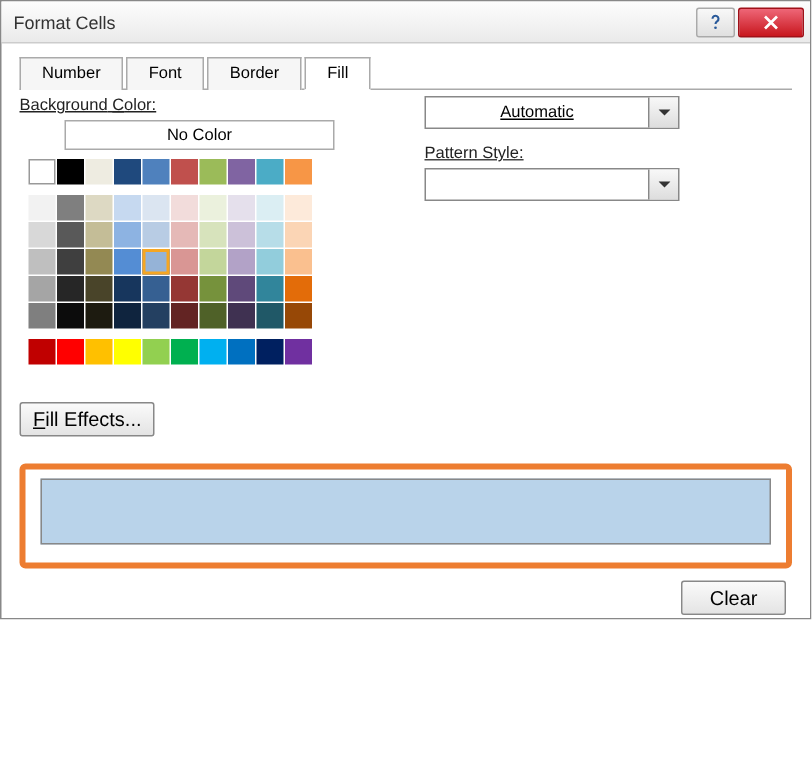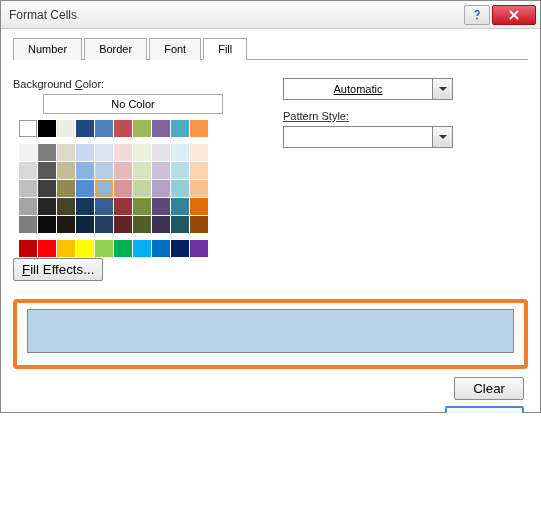--- a/index.html
+++ b/index.html
@@ -5,36 +5,36 @@
 * { box-sizing: border-box; margin: 0; padding: 0; }
 body { font-family: "Segoe UI", Tahoma, sans-serif; font-size: 11px; background: #fff; }
 .dialog { width: 541px; height: 413px; border: 1px solid #888; background: linear-gradient(to bottom, #fff 0, #f4f4f4 28px, #fff 28px); box-shadow: 0 2px 10px rgba(0,0,0,.3); position: relative; }
 .titlebar { height: 28px; display: flex; align-items: center; padding: 0 0 0 8px; background: linear-gradient(to bottom, #fdfdfd, #eaeaea); border-bottom: 1px solid #ccc; }
 .titlebar .title { flex: 1; font-size: 12px; color: #333; }
 .titlebar .btn { height: 20px; display: flex; align-items: center; justify-content: center; border: 1px solid #aaa; margin-right: 2px; cursor: pointer; }
 .titlebar .help { width: 26px; background: linear-gradient(to bottom,#f8f8f8,#e0e0e0); border-radius: 2px; }
 .titlebar .close { width: 44px; background: linear-gradient(to bottom,#e67,#c8171e); color: #fff; font-weight: bold; border-color: #a01018; border-radius: 2px; margin-right: 4px; }
 .help svg,.close svg { width: 12px; height: 12px; }
 .body { padding: 8px 12px 12px; }
-.tabs { display: flex; border-bottom: 1px solid #aaa; margin-bottom: 18px; }
+.tabs { display: flex; border-bottom: 1px solid #aaa; margin-bottom: 4px; }
 .tab { padding: 4px 14px; border: 1px solid #aaa; border-bottom: none; background: #f6f6f6; margin-right: 2px; cursor: pointer; position: relative; top: 1px; }
 .tab.active { background: #fff; border-bottom: 1px solid #fff; }
 .content { display: flex; }
 .left { width: 240px; }
 .right { flex: 1; padding-left: 30px; }
-.group-label { margin-bottom: 4px; color: #222; }
+.group-label { margin-bottom: 4px; color: #222; text-decoration: underline; }
 .group-label.u { text-decoration: underline; text-decoration-color: #444; }
 .group-label .ul { text-decoration: underline; }
 .nocolor { width: 180px; height: 20px; border: 1px solid #aaa; display: flex; align-items: center; justify-content: center; margin: 0 auto 4px; cursor: pointer; background: #fff; }
 .palette { margin: 6px 0 0 6px; }
 .row { display: flex; }
 .sw { width: 18px; height: 17px; margin: 0 1px 1px 0; cursor: pointer; }
 .sw.sel { outline: 2px solid #f5a623; outline-offset: -2px; border: 1px solid #666; }
 .sw.nofill { border: 1px solid #999; background: #fff; }
-.btnrow { display: flex; gap: 0; margin-top: 0; }
+.btnrow { display: flex; gap: 0; margin-top: 24px; }
 .pushbtn { padding: 3px 8px; border: 1px solid #888; background: linear-gradient(to bottom,#fafafa,#e4e4e4); cursor: pointer; border-radius: 2px; }
 .pushbtn .ul { text-decoration: underline; }
 .combo { display: flex; width: 170px; height: 22px; border: 1px solid #888; background: #fff; margin-bottom: 10px; }
 .combo .val { flex: 1; display: flex; align-items: center; justify-content: center; text-decoration: underline; }
 .combo .arr { width: 20px; border-left: 1px solid #888; display: flex; align-items: center; justify-content: center; cursor: pointer; background: linear-gradient(to bottom,#f8f8f8,#ddd); }
 .sample-wrap { margin: 18px 0 8px; border: 4px solid #ed7d31; border-radius: 4px; padding: 6px 10px 12px; }
 .sample-label { margin-bottom: 4px; }
 .sample-box { height: 44px; background: #b9d3ea; border: 1px solid #888; }
 .footer { display: flex; justify-content: flex-end; gap: 8px; padding: 4px 4px 0; }
 .okbtn { border: 2px solid #3a8fd6; background: linear-gradient(to bottom,#fafcff,#e2eef8); padding: 3px 28px; cursor: pointer; border-radius: 2px; }
@@ -57,22 +57,22 @@
     <div class="btn close">
       <svg viewBox="0 0 12 12">
           <path d="M2 2l8 8M10 2l-8 8" stroke="#fff" stroke-width="1.8"></path>
         </svg>
     </div>
   </div>
 
   <div class="body">
     <div class="tabs">
       <div class="tab">Number</div>
+      <div class="tab">Font</div>
       <div class="tab">Border</div>
-      <div class="tab">Font</div>
       <div class="tab active">Fill</div>
     </div>
 
     <div class="content">
       <div class="left">
         <div class="group-label"><span>Background</span> <span class="ul">C</span><span>olor:</span></div>
         <div class="nocolor">No Color</div>
         <div class="palette" id="palette">
             <div class="row">
               <div class="sw nofill"></div>

